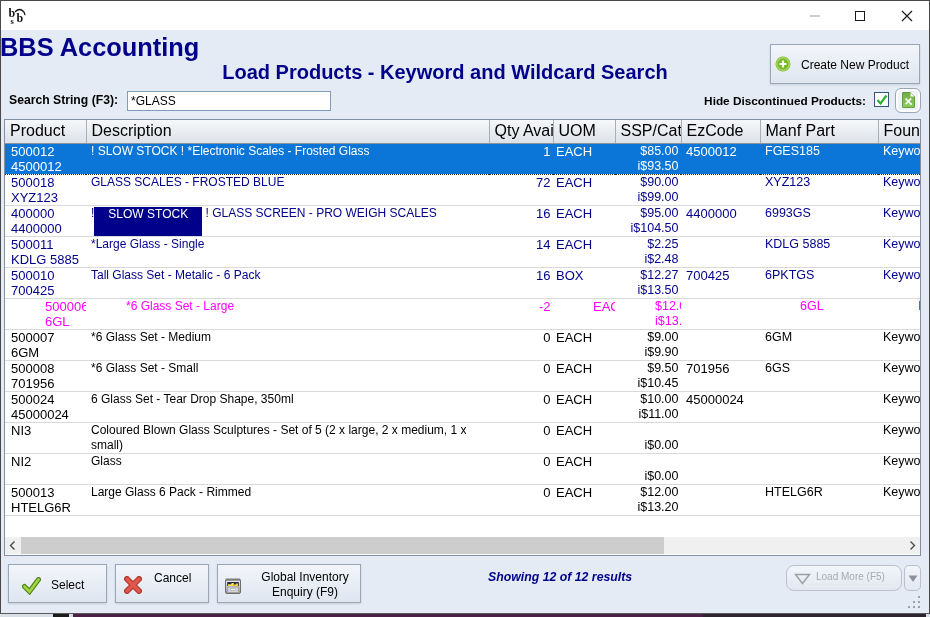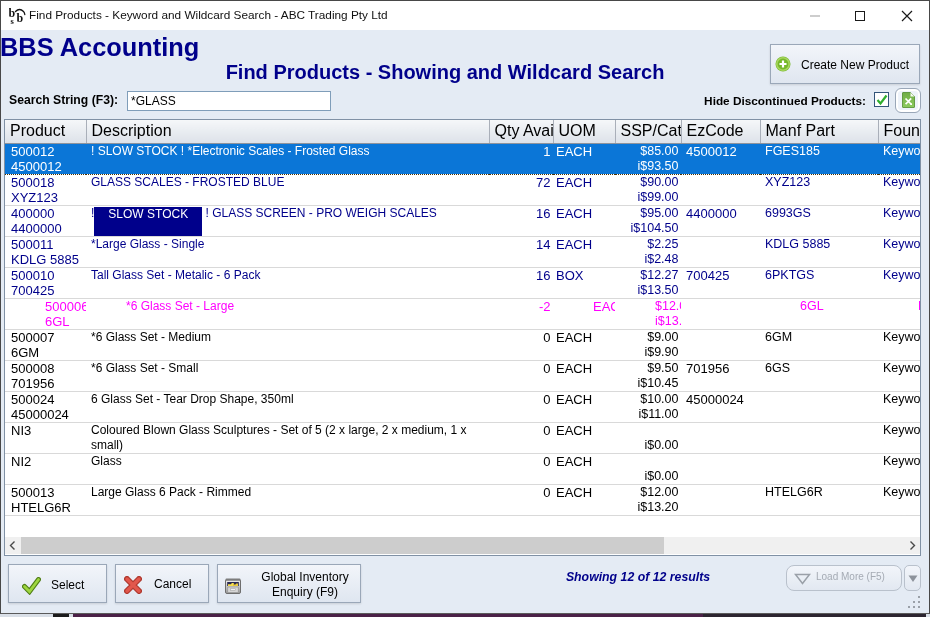--- a/index.html
+++ b/index.html
@@ -57,55 +57,54 @@
 
 #hscroll { position:absolute; left:0px; bottom:1px; width:915px; height:17px; background:#f0f0f0; }
 .sbtn { position:absolute; top:0; width:16px; height:17px; color:#505050; font-size:10px; text-align:center; line-height:17px; }
 #hthumb { position:absolute; left:16px; top:0px; width:643px; height:17px; background:#cdcdcd; }
 
 
 #btn-select { left:8px; top:564px; width:99px; height:39px; }
 #btn-cancel { left:115px; top:564px; width:94px; height:39px; }
 #btn-global { left:217px; top:564px; width:144px; height:39px; }
 .btxt { position:absolute; font-size:12px; color:#000; }
-#showing { position:absolute; left:488px; top:570px; width:300px; text-align:center; font-size:12.3px; font-weight:bold; font-style:italic; color:#00008b; }
+#showing { position:absolute; left:488px; top:570px; width:300px; font-size:12.3px; font-weight:bold; font-style:italic; color:#00008b; }
 #btn-load { position:absolute; left:786px; top:565px; width:116px; height:26px; background:linear-gradient(#f2f5fa,#e2e8f1); border:1.5px solid #b9c1cc; border-radius:8px; }
 #btn-load span { position:absolute; left:29px; top:5px; font-size:10px; color:#a5abb4; }
 #btn-drop { position:absolute; left:904px; top:565px; width:17px; height:26px; background:linear-gradient(#f2f5fa,#e2e8f1); border:1.5px solid #b9c1cc; border-radius:5px; }
 #grip { position:absolute; right:8px; bottom:7px; width:14px; height:14px; }
 </style>
 </head>
 <body>
 <div id="frame"></div>
 <div id="understrip"></div>
 <div id="us1"></div>
 <div id="us2"></div>
 <div id="us3"></div>
 
 <div id="titlebar">
   <svg id="logo" style="left:8px; top:6px; width:17px; height:17px;" viewBox="0 0 17 17">
     <text x="-0.5" y="10" font-family="Liberation Serif, serif" font-size="12" font-weight="bold" fill="#111">b</text>
     <text x="1.5" y="16.5" font-family="Liberation Serif, serif" font-size="8.5" font-weight="bold" fill="#111">s</text>
     <text x="7.5" y="14.5" font-family="Liberation Serif, serif" font-size="12" font-weight="bold" fill="#111">b</text>
     <path d="M6.5 4.5 Q10.5 0.5 14.5 4.5 Q15.5 5.5 15.8 7.5" fill="none" stroke="#111" stroke-width="1.3" stroke-linecap="round"></path>
   </svg>
-  <div id="title-text">Find Products - Keyword and Wildcard Search - ABC Trading Pty Ltd</div>
   <svg class="winbtn" style="left:806px" width="16" height="29">
       <line x1="3" y1="15" x2="13" y2="15" stroke="#9b9b9b" stroke-width="1"></line>
     </svg>
   <svg class="winbtn" style="left:851px" width="16" height="29">
       <rect x="3.5" y="10.5" width="9" height="9" fill="none" stroke="#1a1a1a" stroke-width="1"></rect>
     </svg>
   <svg class="winbtn" style="left:898px" width="16" height="29">
       <path d="M3 10 L13 20 M13 10 L3 20" stroke="#1a1a1a" stroke-width="1.2"></path>
     </svg>
 </div>
 
 <div id="h1">BBS Accounting</div>
-<div id="h2">Find Products - Showing and Wildcard Search</div>
+<div id="h2">Load Products - Keyword and Wildcard Search</div>
 
 <div class="btn" id="btn-create">
   <svg style="position:absolute;left:3.5px;top:11px" width="16" height="16" viewBox="0 0 16 16">
     <circle cx="8" cy="8" r="7.5" fill="#76b82a"></circle>
     <circle cx="8" cy="8" r="6.2" fill="none" stroke="#a6d55e" stroke-width="1.6"></circle>
     <path d="M8 4.5 V11.5 M4.5 8 H11.5" stroke="#fff" stroke-width="2.2"></path>
   </svg>
   <span>Create New Product</span>
 </div>
 
@@ -290,21 +289,21 @@
     <path d="M2.5 9.5 L7.5 14.5 L16.5 2.5" fill="none" stroke="#4f7d15" stroke-width="5" stroke-linecap="round"></path>
     <path d="M2.5 9.5 L7.5 14.5 L16.5 2.5" fill="none" stroke="#9ed63f" stroke-width="2.8" stroke-linecap="round"></path>
   </svg>
   <span class="btxt" style="left:42px;top:13px">Select</span>
 </div>
 <div class="btn" id="btn-cancel">
   <svg style="position:absolute;left:8px;top:11px" width="18" height="18" viewBox="0 0 18 18">
     <path d="M3 3 L15 15 M15 3 L3 15" stroke="#b03a30" stroke-width="6" stroke-linecap="round"></path>
     <path d="M3 3 L15 15 M15 3 L3 15" stroke="#e2574c" stroke-width="3.4" stroke-linecap="round"></path>
   </svg>
-  <span class="btxt" style="left:38px;top:12px">Cancel</span>
+  <span class="btxt" style="left:38px;top:6px">Cancel</span>
 </div>
 <div class="btn" id="btn-global">
   <svg style="position:absolute;left:7px;top:13px" width="16" height="16" viewBox="0 0 16 16">
     <defs>
         <linearGradient id="mg" x1="0" y1="0" x2="0" y2="1">
       <stop offset="0" stop-color="#f2f2f2"></stop>
           <stop offset="1" stop-color="#9b9b9b"></stop>
         </linearGradient>
       </defs>
     <rect x="0.5" y="1.5" width="15" height="14" rx="1.5" fill="url(#mg)" stroke="#6e6e6e"></rect>

